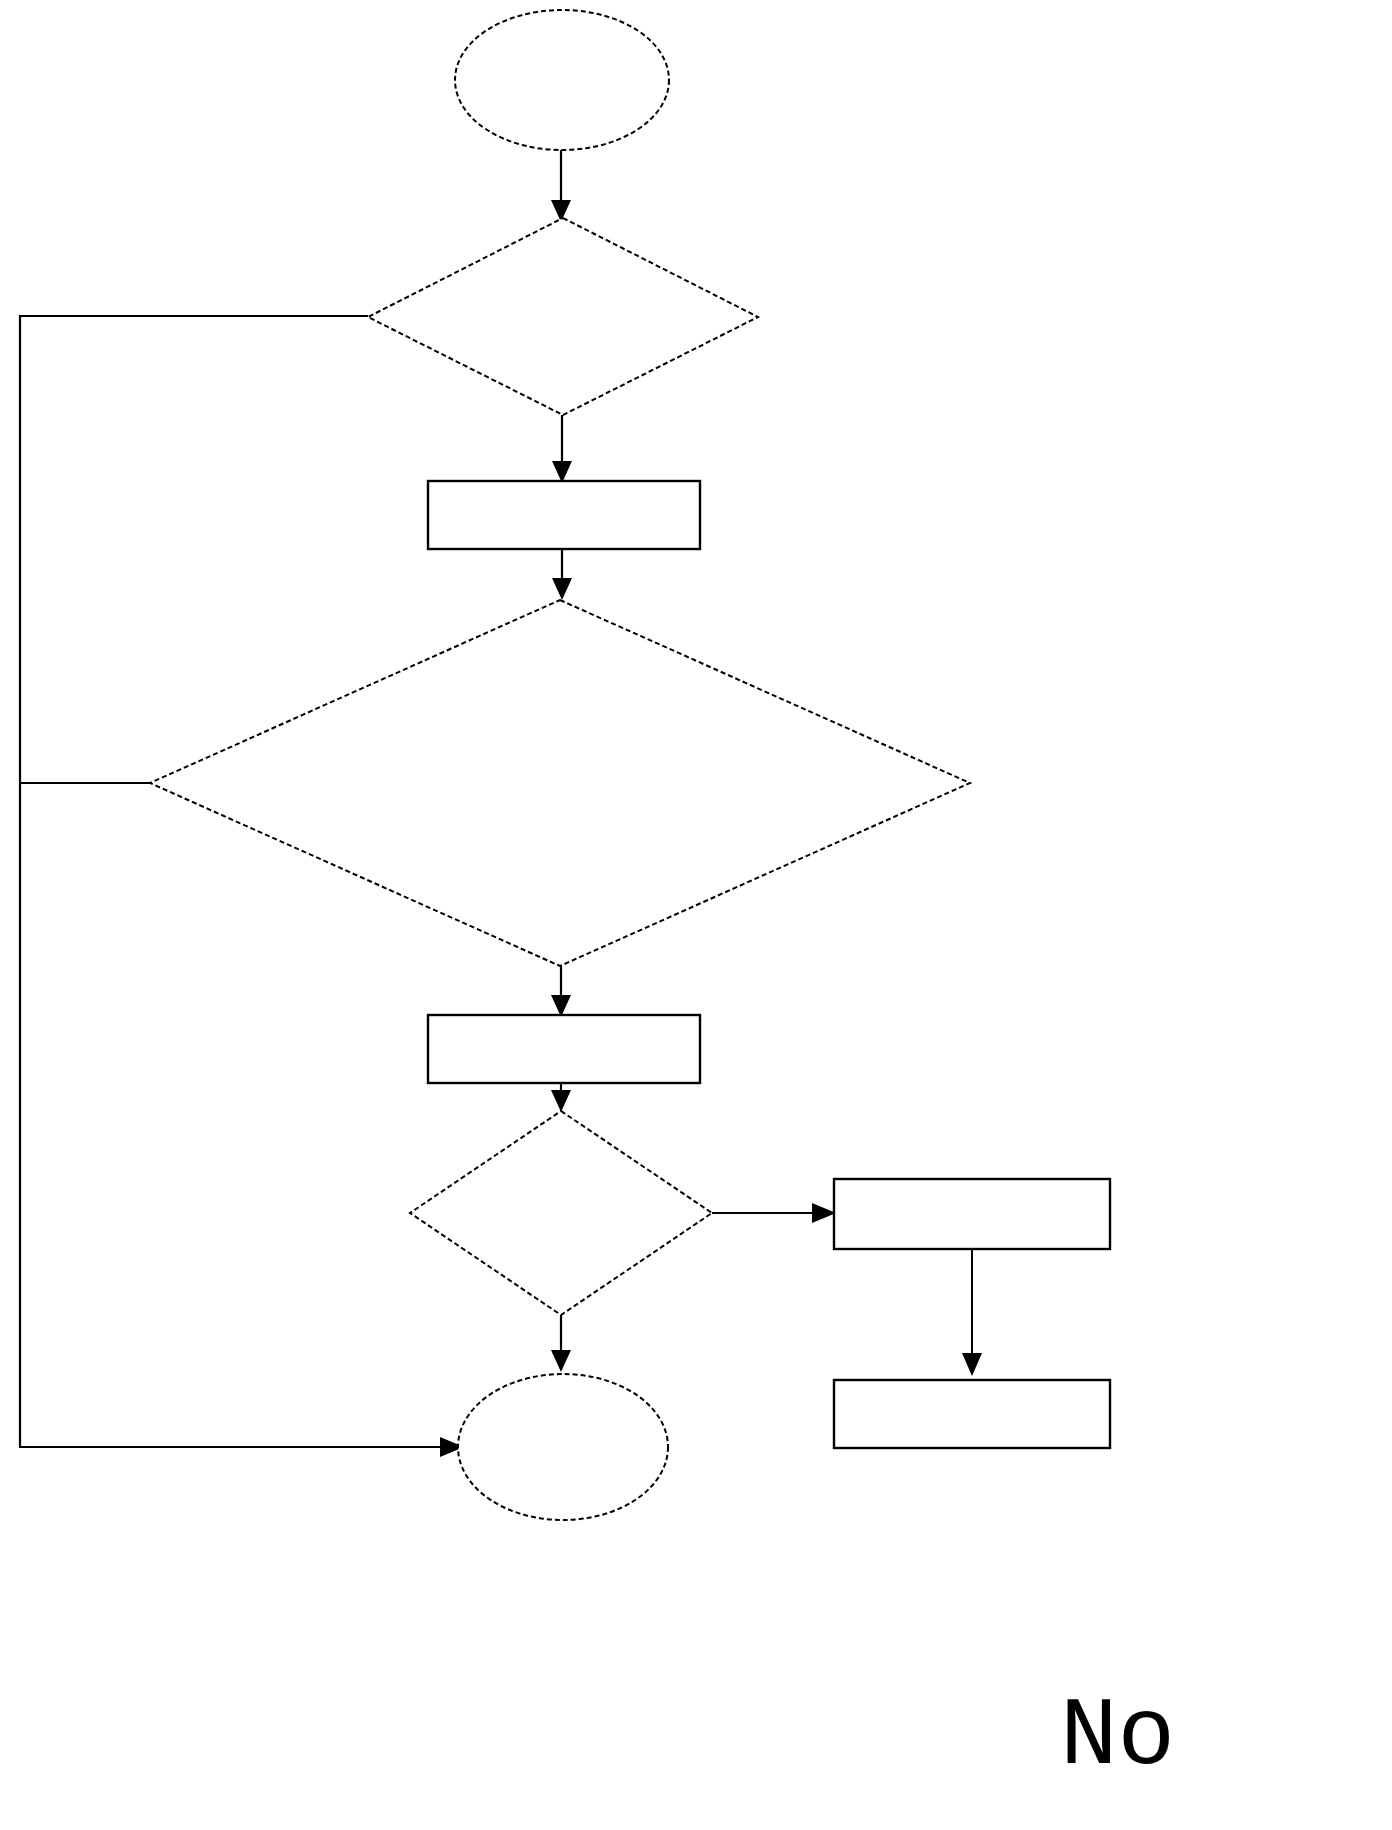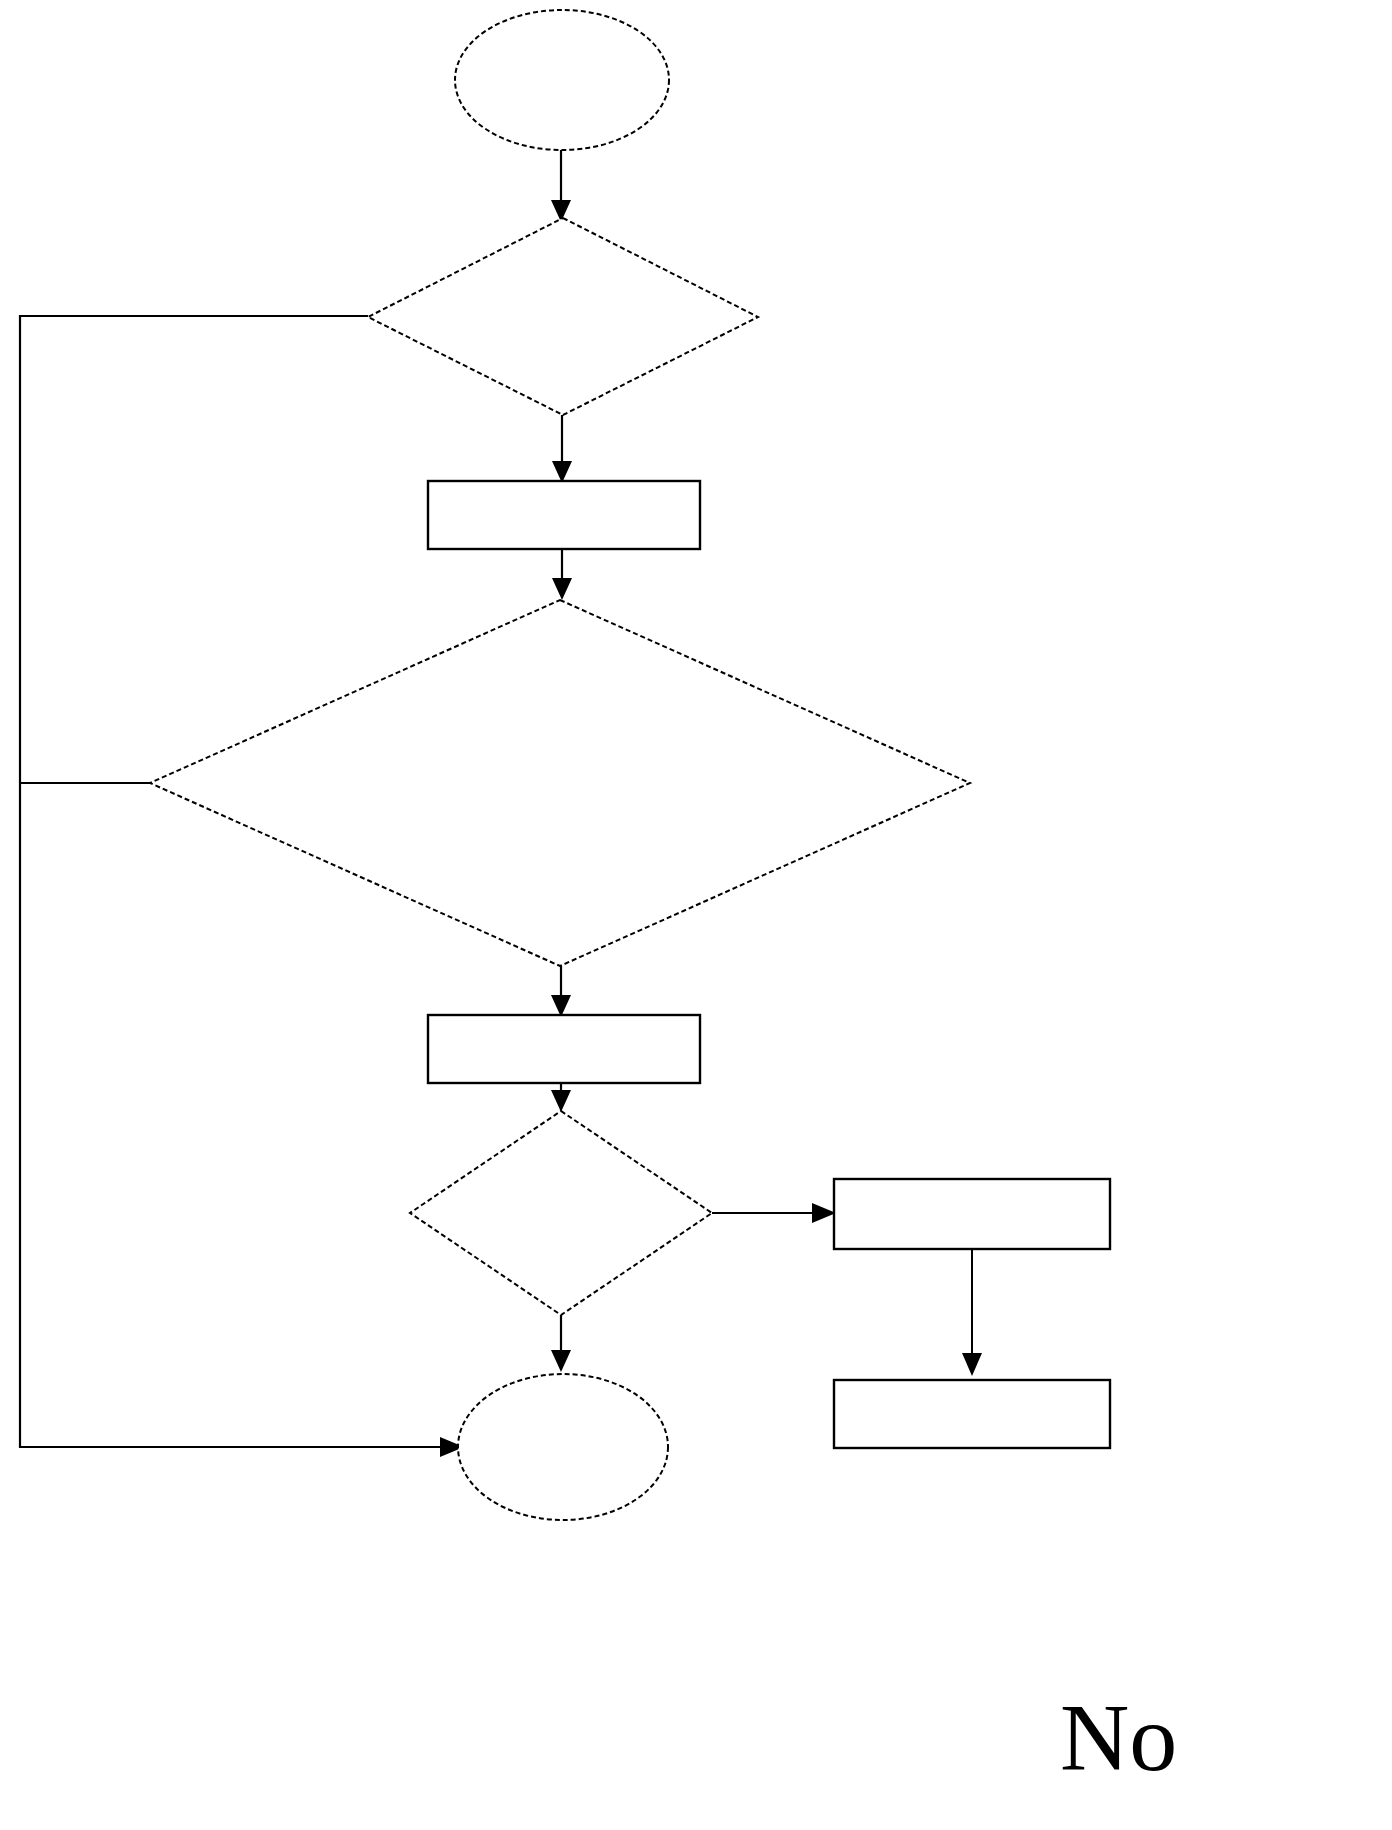--- a/index.html
+++ b/index.html
@@ -53,21 +53,21 @@
   }
   .node-label {
     font-family: "Liberation Sans", sans-serif;
     font-size: 20px;
     fill: #000000;
     text-anchor: middle;
     dominant-baseline: middle;
   }
   .corner-text {
     position: absolute;
-    font-family: Liberation Serif, serif;
+    font-family: Liberation Mono, monospace;
     font-size: 96px;
     line-height: 96px;
     color: #000000;
     white-space: nowrap;
     letter-spacing: 0px;
   }
 </style>
 </head>
 <body>
 

